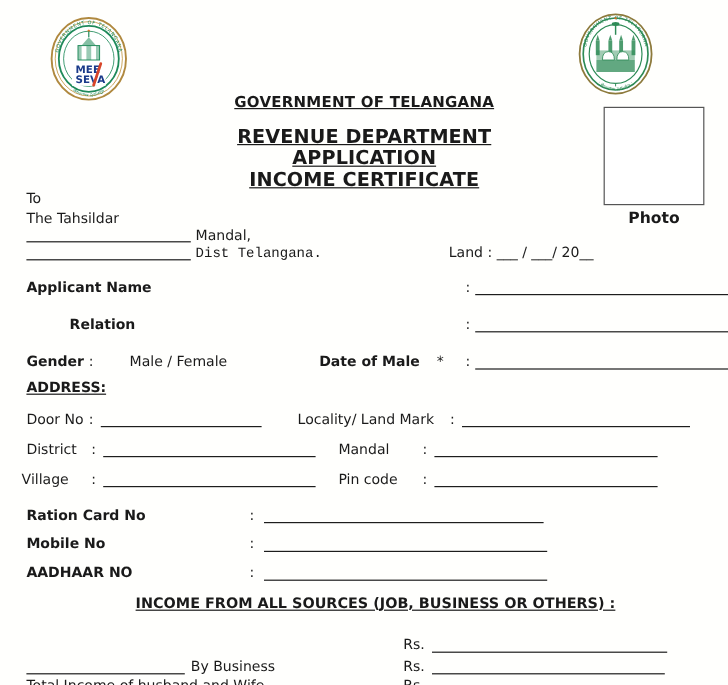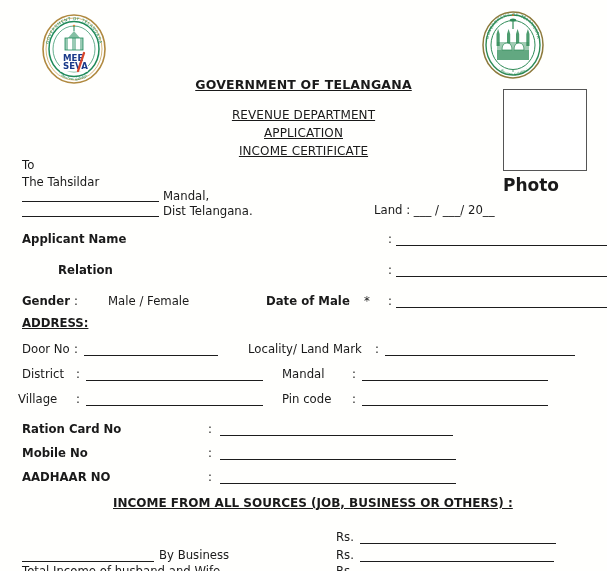--- a/index.html
+++ b/index.html
@@ -35,39 +35,40 @@
   }
   .doc-title {
     font-weight: bold;
     font-size: 12.5px;
     letter-spacing: .2px;
     text-decoration: underline;
     white-space: nowrap;
     display: inline-block;
   }
   .sub-title {
-    font-weight: normal;
-    font-size: 12px;
+    font-weight: bold;
+    font-size: 16px;
     letter-spacing: .1px;
     text-decoration: underline;
     display: inline-block;
     white-space: nowrap;
   }
 
   
   .photo-box {
     position: absolute;
     border: 1.4px solid #555;
     background: #ffffff;
     box-sizing: border-box;
   }
   .photo-label {
     position: absolute;
     font-weight: bold;
-    font-size: 17px;
+    font-size: 13px;
+    text-align: center;
     white-space: nowrap;
   }
 
   
   .txt {
     position: absolute;
     white-space: nowrap;
     font-size: 11.7px;
     line-height: 1;
   }
@@ -180,21 +181,21 @@
   <div class="photo-box" style="left:503px; top:89px; width:84px; height:82px;"></div>
   <div class="photo-label" style="left:503px; top:175px; width:84px;">Photo</div>
 
   <div class="txt" style="left:22px; top:160px;">To</div>
   <div class="txt" style="left:22px; top:177px;">The Tahsildar</div>
 
   <div class="rule" style="left:22px; top:201px; width:137px;"></div>
   <div class="txt" style="left:163px; top:191px;">Mandal,</div>
 
   <div class="rule" style="left:22px; top:216px; width:137px;"></div>
-  <div class="txt" style="left:163px; top:206px;">Dist Telangana.</div>
+  <div class="txt" style="left:163px; top:206px;font-family:Liberation Mono, monospace;">Dist Telangana.</div>
 
   <div class="txt" style="left:374px; top:205px;">Land :  ___ / ___/ 20__</div>
 
   <div class="txt bold" style="left:22px; top:234px;">Applicant Name</div>
   <div class="txt" style="left:388px; top:234px;">:</div>
   <div class="rule" style="left:396px; top:245px; width:211px;"></div>
 
   <div class="txt bold" style="left:22px; top:265px;margin-left:36px;">Relation</div>
   <div class="txt" style="left:79px; top:265px;">:</div>
   <div class="txt" style="left:388px; top:265px;">:</div>

